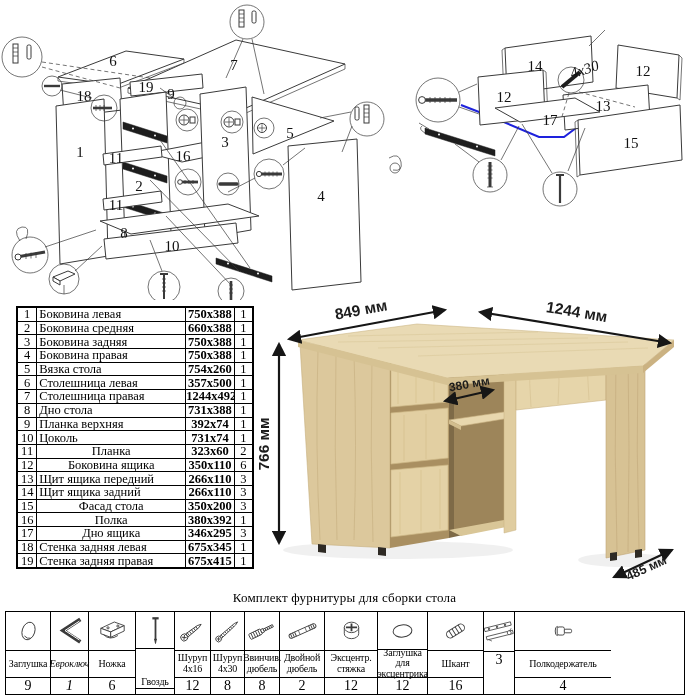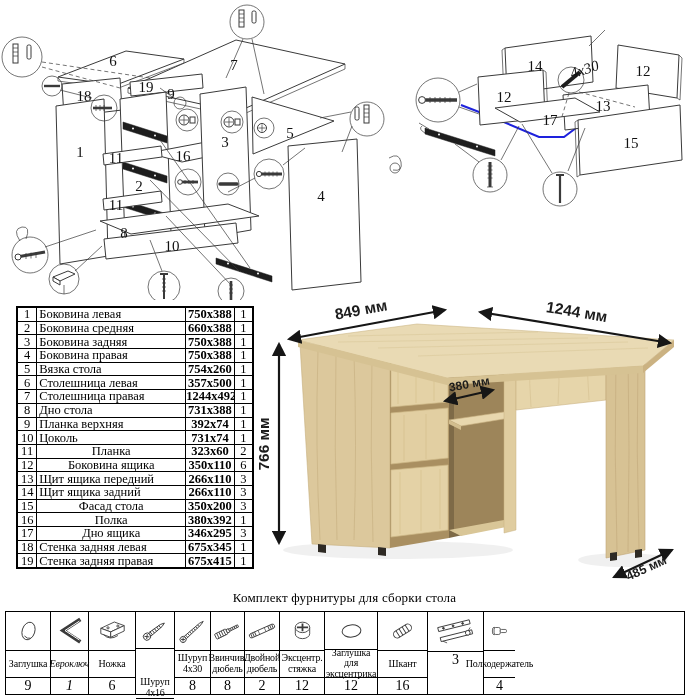--- a/index.html
+++ b/index.html
@@ -606,20 +606,29 @@
   <div class="hw-item">
     <div class="hw-icon-box">
       <svg class="hw-icon" viewBox="0 0 40 40">
             <use href="#sym-leg"></use>
           </svg>
     </div>
     <div class="hw-name">Ножка</div>
     <div class="hw-qty">6</div>
   </div>
 
+  <div class="hw-item">
+    <div class="hw-icon-box">
+      <svg class="hw-icon" viewBox="0 0 40 40">
+            <use href="#sym-nail"></use>
+          </svg>
+    </div>
+    <div class="hw-name">Гвоздь</div>
+    <div class="hw-qty">90</div>
+  </div>
 
   <div class="hw-item">
     <div class="hw-icon-box">
       <svg class="hw-icon" viewBox="0 0 40 40">
             <use href="#sym-screw-4x16"></use>
           </svg>
     </div>
     <div class="hw-name">Шуруп 4x16</div>
     <div class="hw-qty">12</div>
   </div>

